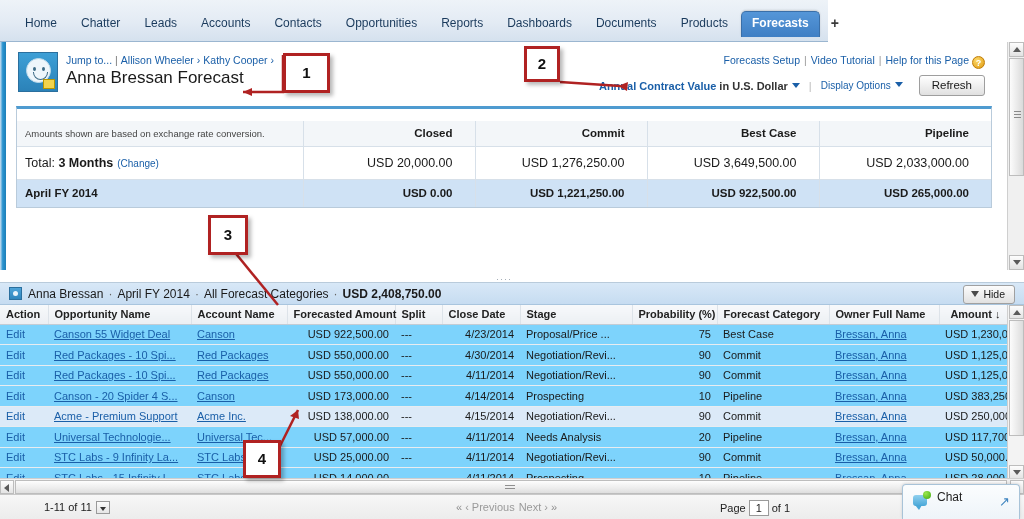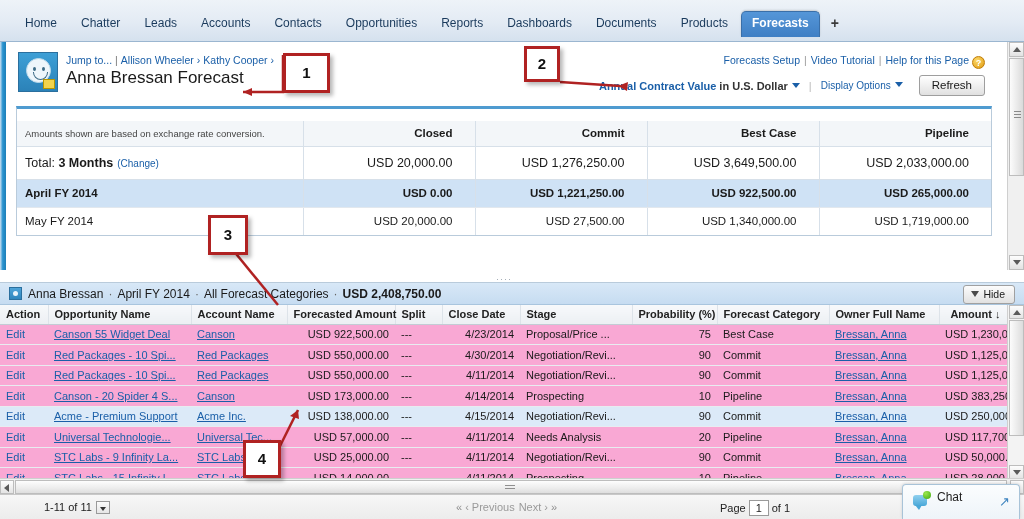--- a/index.html
+++ b/index.html
@@ -14,21 +14,21 @@
     font-size: 11px;
     color: #222222;
     overflow: hidden;
     position: relative;
   }
 
   
   .tabbar {
     position: absolute;
     left: 0; top: 0;
-    width: 1024px; height: 42px;
+    width: 828px; height: 42px;
     background: linear-gradient(to bottom, #eef3f8 0%, #e3ebf4 55%, #d5e1ee 100%);
     border-bottom: 1px solid #9bb6d0;
     box-sizing: border-box;
   }
   .tabbar-inner {
     position: absolute;
     left: 14px; top: 11px;
     display: flex;
     align-items: flex-end;
     gap: 2px;
@@ -334,21 +334,21 @@
     font-size: 9px;
     color: #9aa4ae;
     letter-spacing: 1px;
   }
 
   
   .opp-pane {
     position: absolute;
     left: 0; top: 240px;
     width: 1024px; height: 196px;
-    background: #f9a8d4;
+    background: #7dd3fc;
     border-top: 1px solid #b9cbdb;
     box-sizing: border-box;
   }
   .opp-header {
     position: absolute;
     left: 0; top: 0;
     width: 1024px; height: 22px;
     background: linear-gradient(to bottom,#d8e8f7,#c6dcf1);
     border-bottom: 1px solid #a9c5de;
     box-sizing: border-box;
@@ -737,27 +737,20 @@
             <td>USD 1,276,250.00</td>
             <td>USD 3,649,500.00</td>
             <td>USD 2,033,000.00</td>
           </tr>
           <tr class="sum-row selected">
             <td class="label">April FY 2014</td>
             <td>USD 0.00</td>
             <td>USD 1,221,250.00</td>
             <td>USD 922,500.00</td>
             <td>USD 265,000.00</td>
-          </tr>
-          <tr class="sum-row">
-            <td class="label">May FY 2014</td>
-            <td>USD 20,000.00</td>
-            <td>USD 27,500.00</td>
-            <td>USD 1,340,000.00</td>
-            <td>USD 1,719,000.00</td>
           </tr>
         </tbody>
     </table>
   </div>
 
   <div class="resize-dots">····</div>
 
   <div class="opp-pane">
 
     <div class="opp-header">

